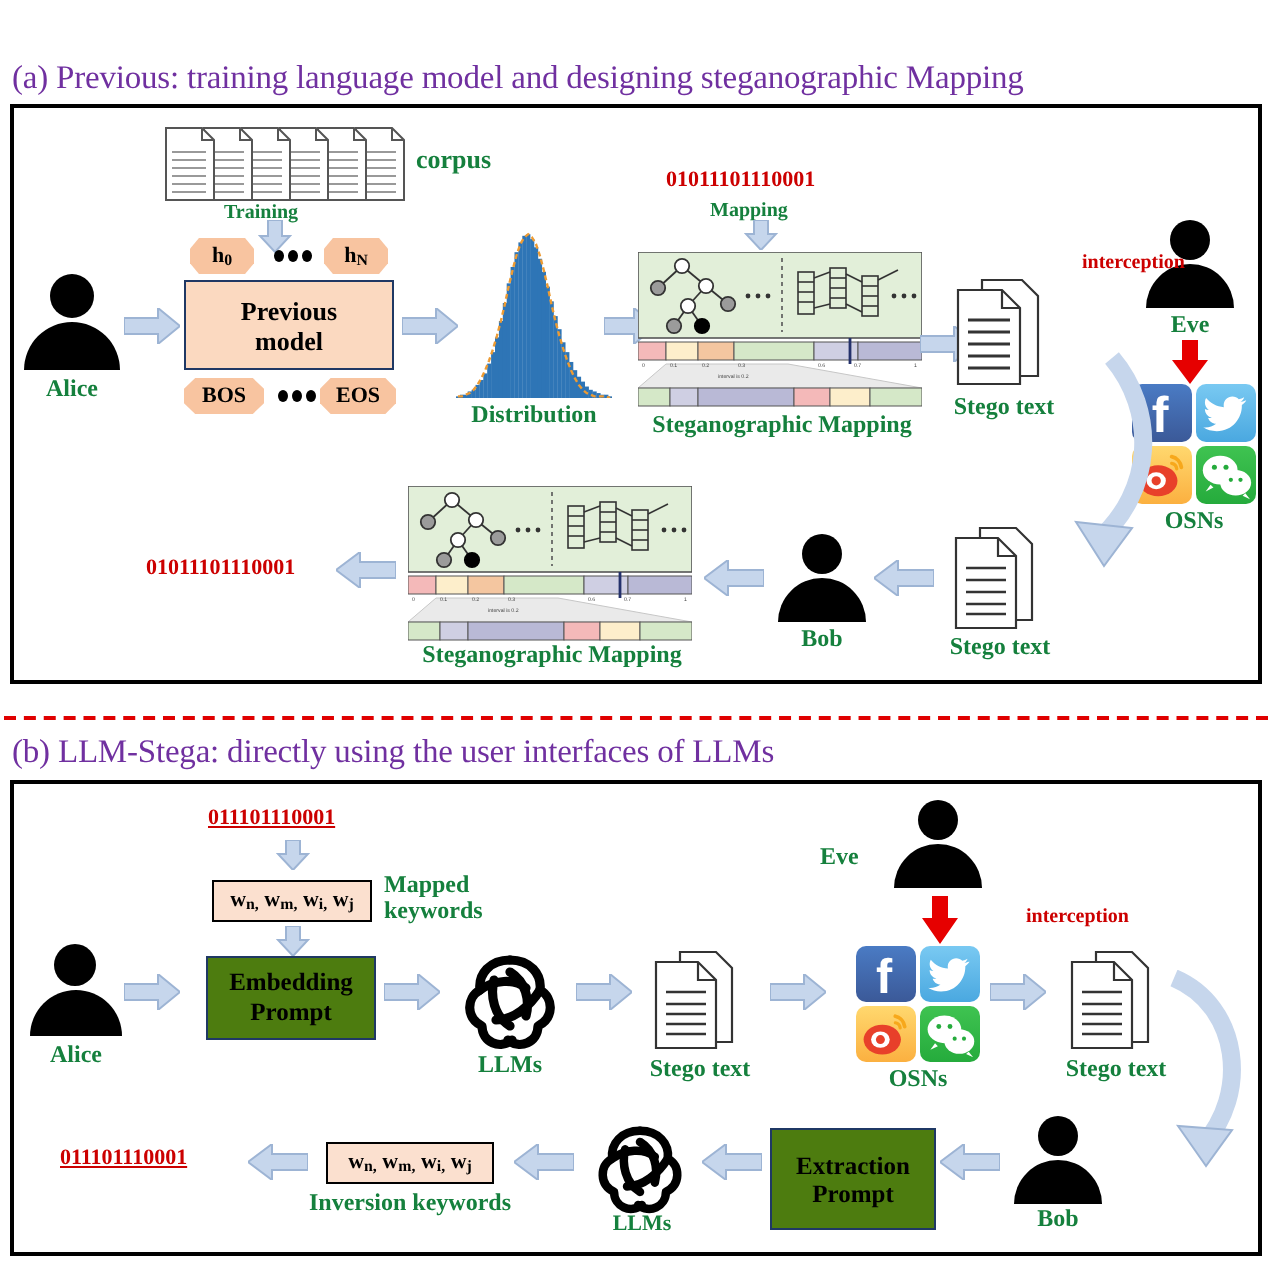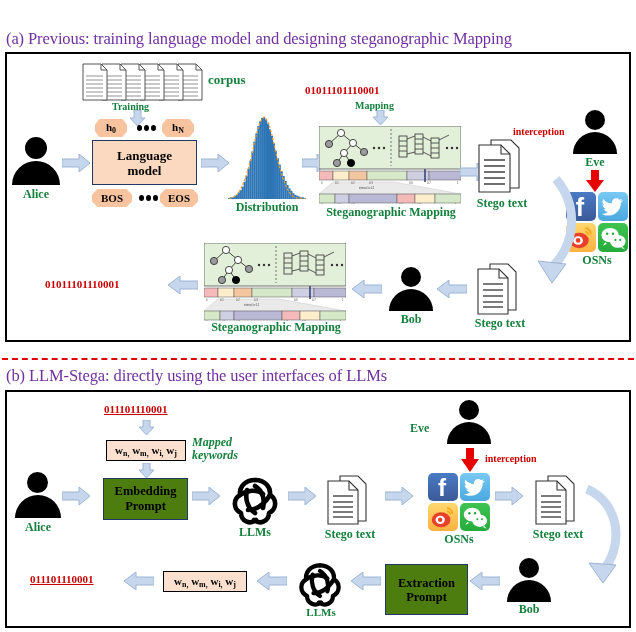--- a/index.html
+++ b/index.html
@@ -19,21 +19,21 @@
 
   
   .sep{border-top:2px dashed #e00000;height:0;}
 
   
   .lbl{font-family:"Liberation Serif",serif;font-weight:bold;color:#15803d;white-space:nowrap;text-align:center;}
   .lbl-13{font-size:13px;}
   .lbl-12{font-size:12px;}
   .lbl-11{font-size:11px;}
   .lbl-10{font-size:10px;}
-  .red{color:#cc0000;}
+  .red{color:#cc0000;margin-left:28px;}
   .red-u{color:#cc0000;text-decoration:underline;}
 
   
   .person{position:absolute;}
   .person .head{position:absolute;background:#000;border-radius:50%;}
   .person .body{position:absolute;background:#000;}
 
   
   .box{position:absolute;box-sizing:border-box;display:flex;align-items:center;justify-content:center;
        text-align:center;font-family:"Liberation Serif",serif;font-weight:bold;}
@@ -172,21 +172,21 @@
   <div class="dots" style="left:131px;top:123px;width:30px;height:10px;">
       <i></i>
       <i></i>
       <i></i>
     </div>
   <div class="oct lbl-11" style="left:162px;top:119px;width:32px;height:18px;">
       <span>h<span class="sub">N</span></span>
     </div>
 
   <div class="box box-peach lbl-13" style="left:92px;top:140px;width:105px;height:45px;flex-direction:column;font-size:13px;line-height:15px;">
-    <span>Language</span>
+    <span>Previous</span>
     <span>model</span>
   </div>
 
   <div class="oct lbl-11" style="left:92px;top:189px;width:40px;height:18px;">BOS</div>
   <div class="dots" style="left:135px;top:193px;width:26px;height:10px;">
       <i></i>
       <i></i>
       <i></i>
     </div>
   <div class="oct lbl-11" style="left:160px;top:189px;width:38px;height:18px;">EOS</div>
@@ -573,21 +573,21 @@
   <div class="abs lbl lbl-11 red-u" style="left:104px;top:403px;">011101110001</div>
   <div class="abs" style="left:138px;top:420px;">
     <svg width="17" height="15" viewBox="0 0 17 15">
         <path d="M5 0 h7 v7 h4 l-7.5 8 l-7.5 -8 h4 z" fill="#c6d6ec" stroke="#9db4d4" stroke-width="1"></path>
       </svg>
   </div>
 
   <div class="box box-kw lbl-11" style="left:106px;top:440px;width:80px;height:21px;font-size:11px;">
     <span>w<span class="sub">n,</span> w<span class="sub">m,</span> w<span class="sub">i,</span> w<span class="sub">j</span></span>
   </div>
-  <div class="abs lbl lbl-12" style="left:192px;top:436px;text-align:left;line-height:13px;font-style:italic;">
+  <div class="abs lbl lbl-12" style="left:192px;top:436px;text-align:left;line-height:13px;">
     <div>Mapped</div>
     <div>keywords</div>
   </div>
   <div class="abs" style="left:138px;top:463px;">
     <svg width="17" height="15" viewBox="0 0 17 15">
         <path d="M5 0 h7 v7 h4 l-7.5 8 l-7.5 -8 h4 z" fill="#c6d6ec" stroke="#9db4d4" stroke-width="1"></path>
       </svg>
   </div>
 
   <div class="person" style="left:15px;top:472px;width:46px;height:46px;">
@@ -776,20 +776,21 @@
 
   <div class="abs" style="left:257px;top:572px;">
     <svg width="30" height="18" viewBox="0 0 30 18">
         <path d="M30 5 h-18 v-5 l-12 9 l12 9 v-5 h18 z" fill="#c6d6ec" stroke="#9db4d4" stroke-width="1"></path>
       </svg>
   </div>
 
   <div class="box box-kw" style="left:163px;top:571px;width:84px;height:21px;font-size:11px;">
     <span>w<span class="sub">n,</span> w<span class="sub">m,</span> w<span class="sub">i,</span> w<span class="sub">j</span></span>
   </div>
+  <div class="abs lbl lbl-12" style="left:145px;top:594px;width:120px;">Inversion keywords</div>
 
   <div class="abs" style="left:124px;top:572px;">
     <svg width="30" height="18" viewBox="0 0 30 18">
         <path d="M30 5 h-18 v-5 l-12 9 l12 9 v-5 h18 z" fill="#c6d6ec" stroke="#9db4d4" stroke-width="1"></path>
       </svg>
   </div>
 
   <div class="abs lbl lbl-11 red-u" style="left:30px;top:573px;">011101110001</div>
 
 </div>

